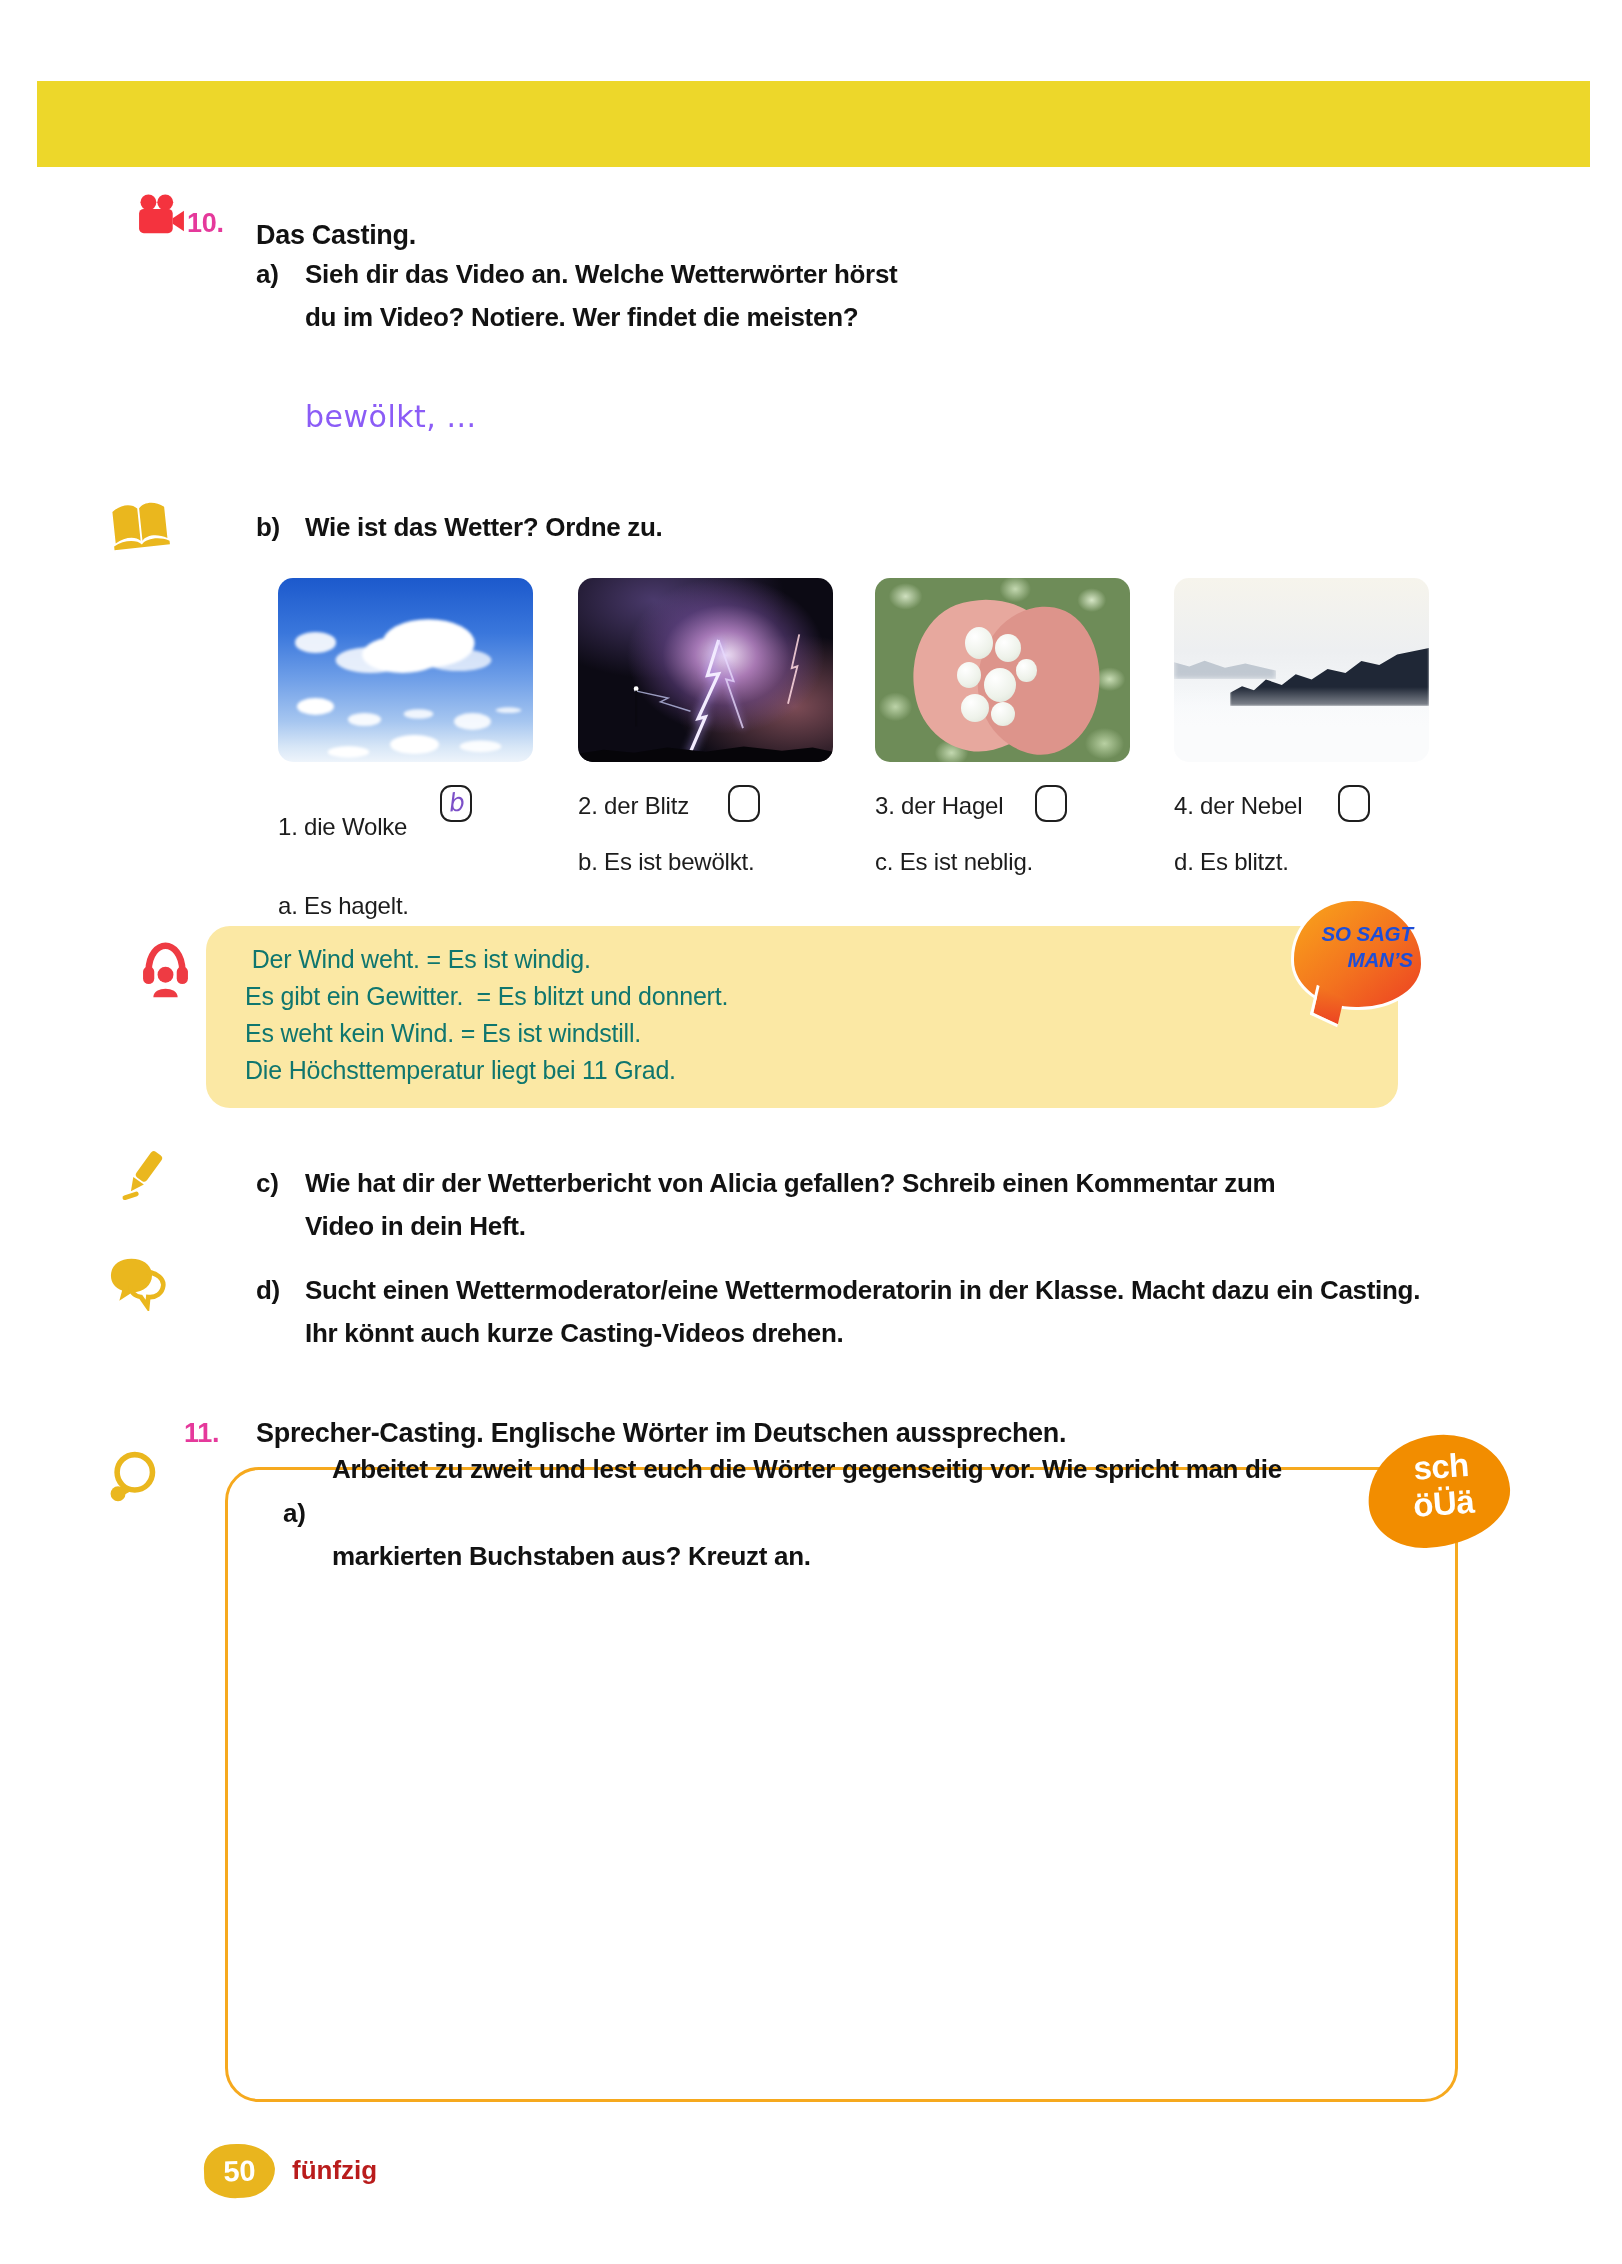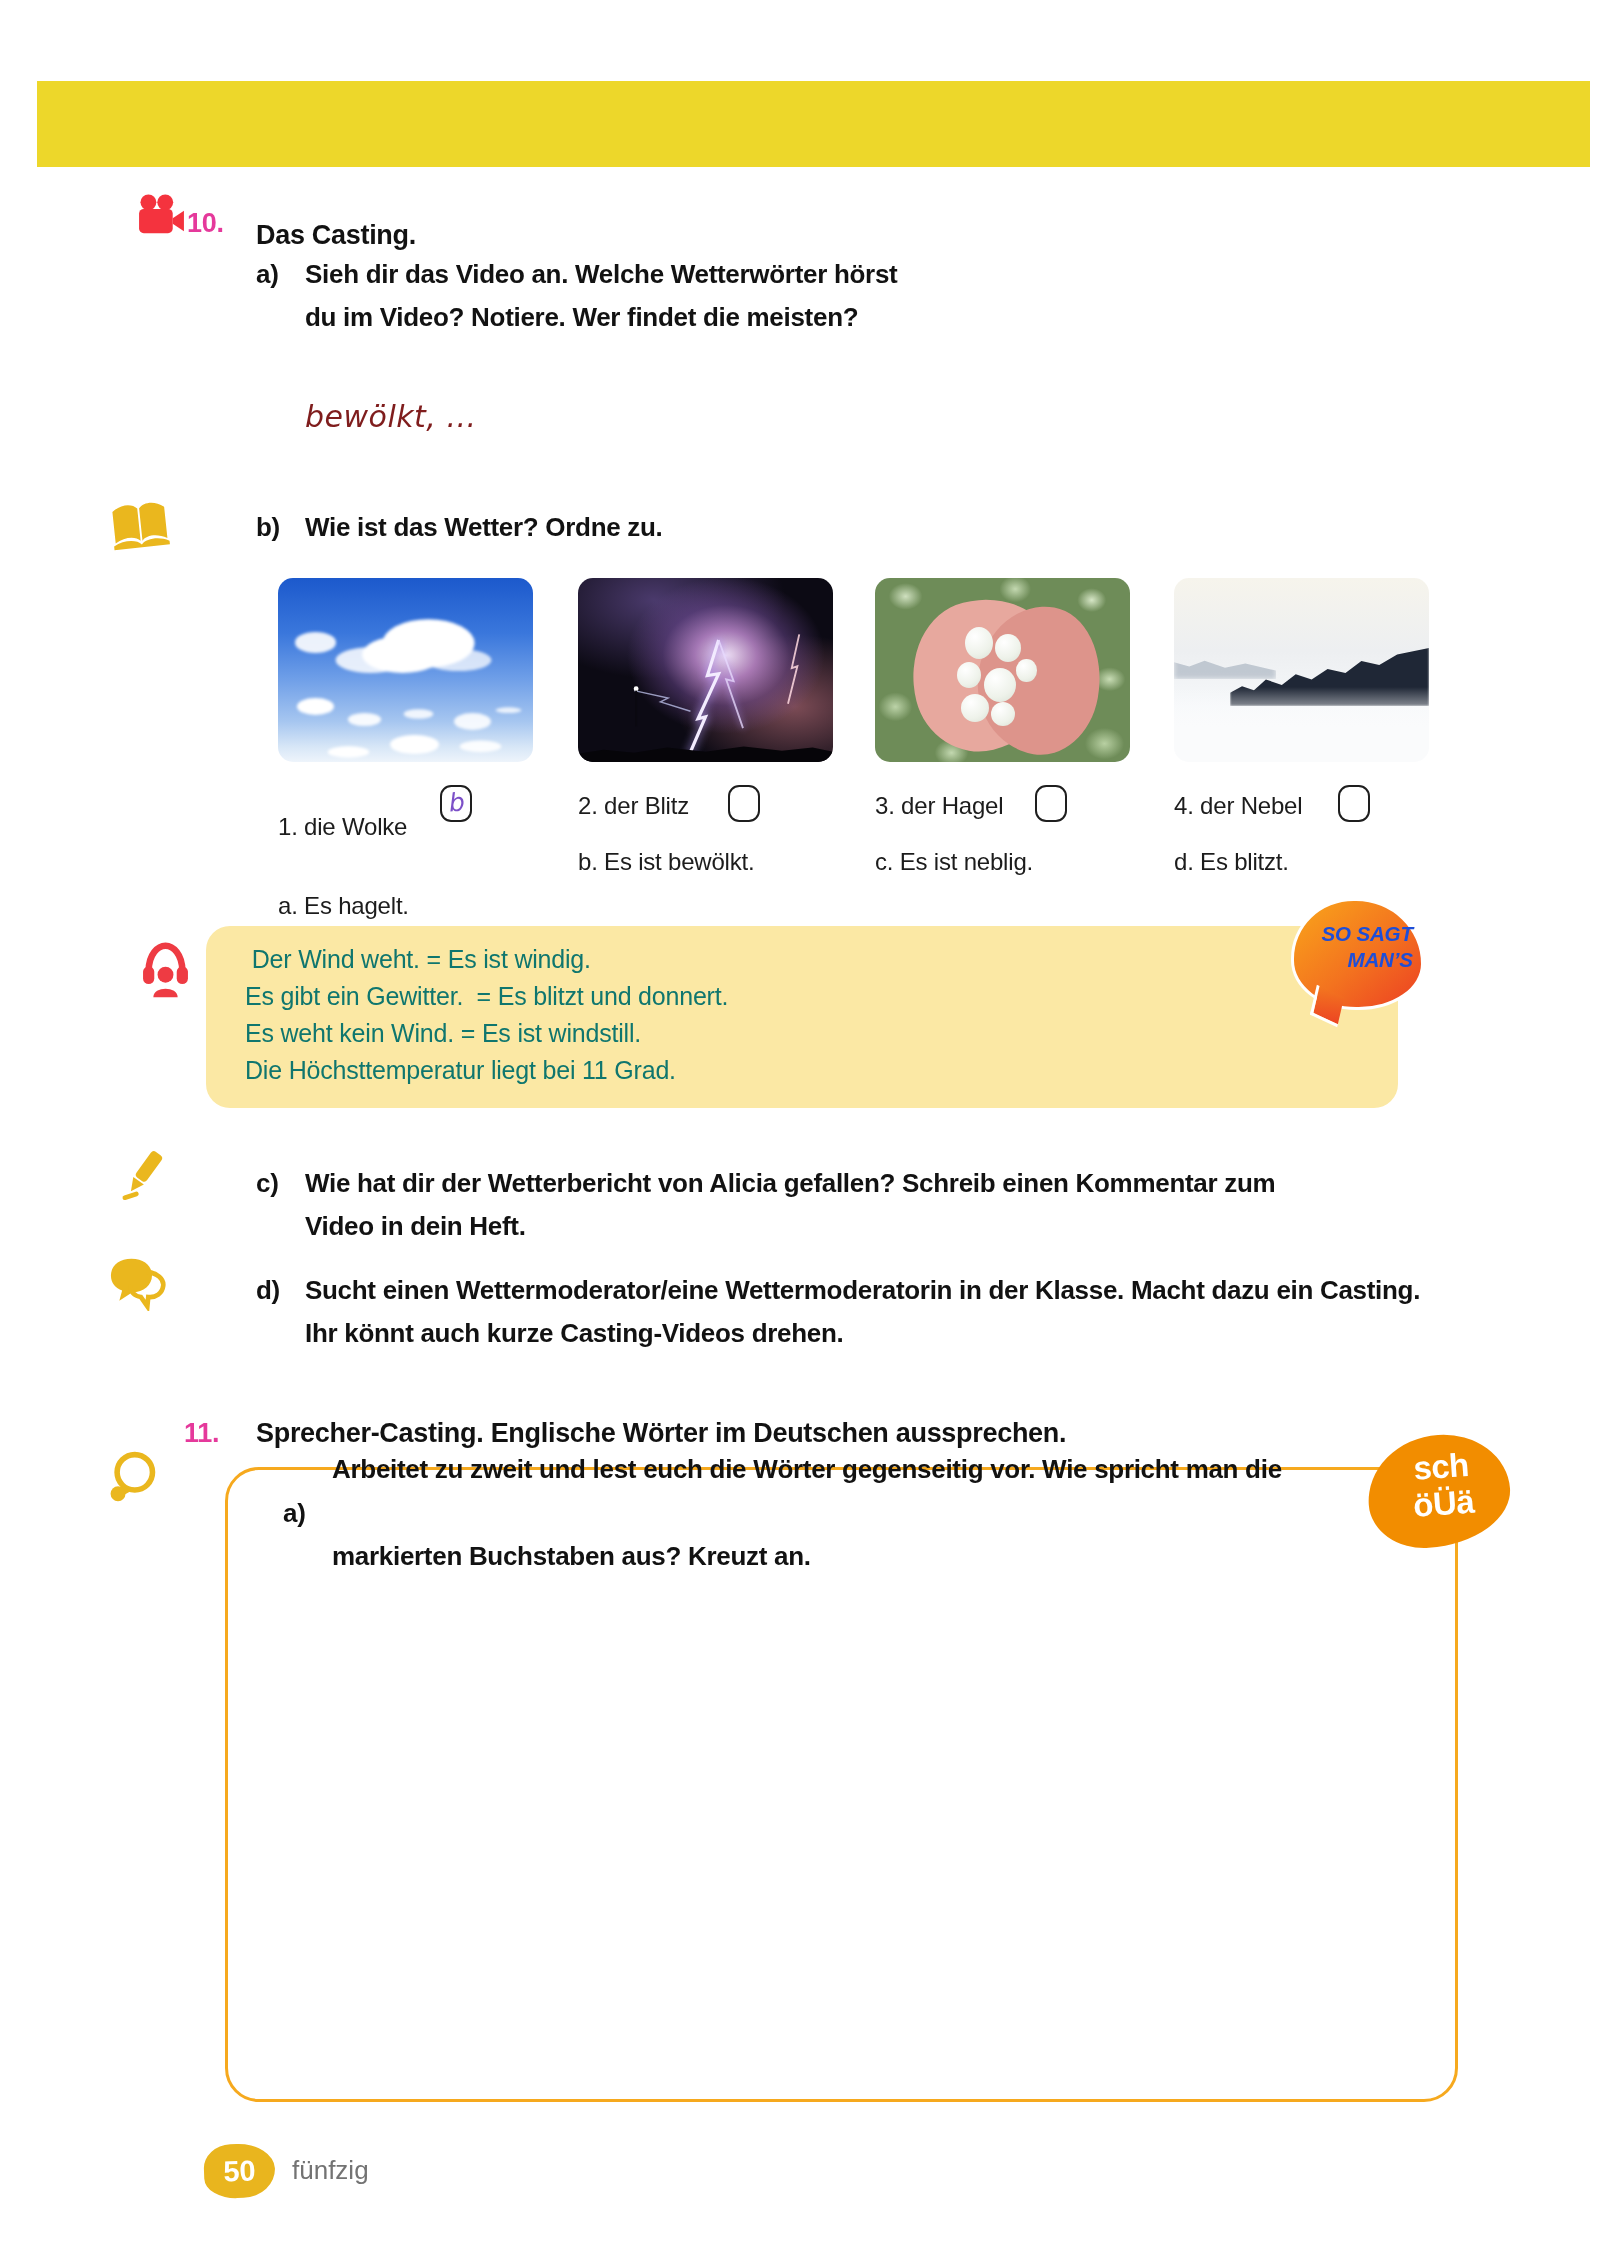--- a/index.html
+++ b/index.html
@@ -9,21 +9,21 @@
   .abs{position:absolute;}
 
   
   .band{position:absolute;left:37px;top:81px;width:1553px;height:86px;background:#EDD72A;}
 
   
   .exnum{font-size:27px;font-weight:bold;color:#E5399B;letter-spacing:-0.3px;}
   .extitle{font-size:27px;font-weight:bold;color:#121212;letter-spacing:-0.3px;}
   .sub{font-size:26px;font-weight:bold;color:#121212;letter-spacing:-0.3px;line-height:43px;white-space:pre;}
   .plain{font-size:24px;color:#1c1c1c;letter-spacing:-0.2px;white-space:pre;}
-  .hand{font-size:30px;font-style:italic;color:#7f1d1d;letter-spacing:0.5px;font-family:"DejaVu Sans",sans-serif;}
+  .hand{font-size:30px;color:#8b5cf6;letter-spacing:0.5px;font-family:"DejaVu Sans",sans-serif;}
 
   
   .photo{position:absolute;top:578px;width:255px;height:184px;border-radius:15px;overflow:hidden;}
   .ph-clouds{background:linear-gradient(180deg,#1c59cc 0%,#3a77dc 30%,#6f9fe8 55%,#a6c6f0 78%,#d8e7f7 92%,#eef4fb 100%);}
   .cl{position:absolute;background:#fff;border-radius:50%;filter:blur(1.4px);}
   .ph-light{background:
      radial-gradient(141px 112px at 58% 42%,rgba(250,235,255,.95) 0%,rgba(208,150,225,.75) 22%,rgba(120,80,160,.45) 45%,rgba(0,0,0,0) 70%),
      radial-gradient(169px 103px at 85% 70%,rgba(235,140,150,.5) 0%,rgba(0,0,0,0) 70%),
      radial-gradient(187px 112px at 30% 12%,rgba(90,70,130,.8) 0%,rgba(0,0,0,0) 70%),
      #0c0a14;}
@@ -80,21 +80,21 @@
   .plet{position:absolute;left:304px;top:0;font-size:24px;font-weight:bold;color:#23282d;}
   .pwords{position:absolute;left:373px;top:0;font-size:24px;color:#2e3338;letter-spacing:-0.2px;white-space:pre;}
   .pwords b{color:#15181b;}
   .popt{position:absolute;top:0.9px;font-size:23.4px;font-style:italic;color:#2b3035;}
   .popt.u{text-decoration:underline;text-underline-offset:4.7px;text-decoration-thickness:1.4px;}
 
   
   .pg{position:absolute;left:204px;top:2144px;width:71px;height:54px;background:#E9B51E;
       border-radius:42% 58% 50% 50%/48% 52% 58% 42%;transform:rotate(-2deg);
       display:flex;align-items:center;justify-content:center;color:#fff;font-weight:bold;font-size:29px;}
-  .pgword{position:absolute;left:292px;top:2155px;font-size:26px;color:#737373;}
+  .pgword{position:absolute;left:292px;top:2155px;font-size:26px;color:#b91c1c;font-weight:bold;}
 
   .icon{position:absolute;}
 </style>
 </head>
 <body>
 
 <div class="page">
 
   <div class="band"></div>
 

